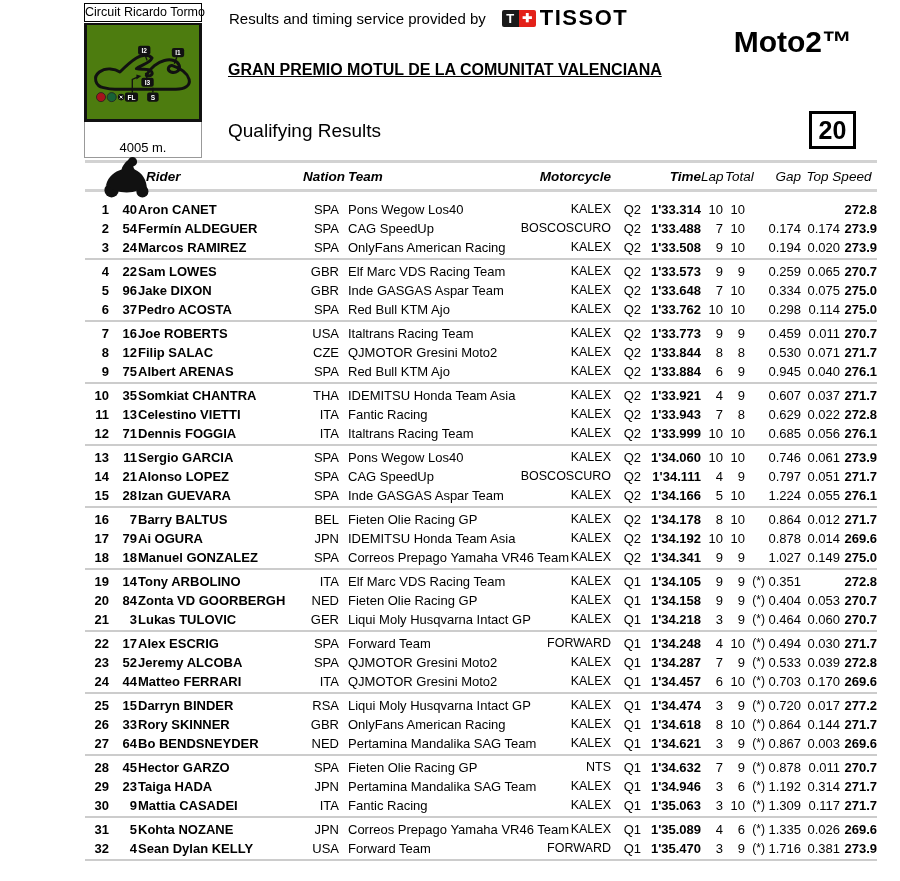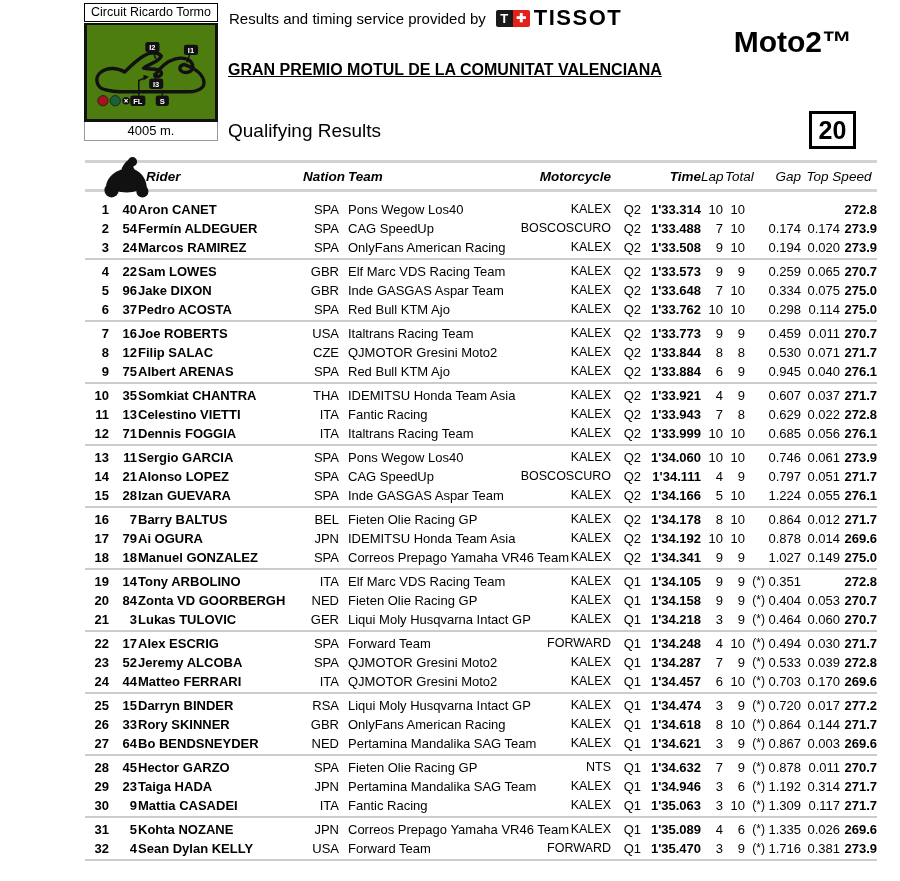--- a/index.html
+++ b/index.html
@@ -1,28 +1,28 @@
 <!DOCTYPE html>
 <html><head>
 <meta charset="utf-8">
 <style>
   html,body{margin:0;padding:0;background:#fff;}
   body{width:900px;height:881px;font-family:"Liberation Sans",sans-serif;color:#000;position:relative;overflow:hidden;}
 
   .page{position:relative;width:900px;height:881px;background:#fff;}
 
   
-  .circuit-block{position:absolute;left:84px;top:3px;width:134px;border-radius:8px;}
+  .circuit-block{position:absolute;left:84px;top:3px;width:118px;border-radius:8px;}
   .circuit-label{border:1px solid #000;background:#fff;font-size:12.5px;text-align:center;padding:1px 0 2px;white-space:nowrap;}
   .track-box{border:3px solid #111;border-top-width:2px;height:94px;background:#4d7c0f;position:relative;margin-top:1px;}
   .track-box svg{display:block;width:100%;height:100%;}
-  .track-length{border:1px solid #999;border-top:none;font-size:13px;text-align:center;padding:1px 0 2px;}
+  .track-length{border:1px solid #999;border-top:none;font-size:13px;text-align:center;padding:18px 0 2px;}
 
   
-  .service-line{position:absolute;left:229px;top:5px;display:flex;align-items:center;gap:10px;}
+  .service-line{position:absolute;left:229px;top:5px;display:flex;align-items:center;gap:16px;}
   .service-text{font-size:15px;}
   .tissot{display:flex;align-items:center;gap:0;}
   .tissot .sq{width:17px;height:17px;display:flex;align-items:center;justify-content:center;font-weight:bold;font-size:13px;line-height:1;}
   .tissot .sq-t{background:#1a1a1a;color:#fff;border-radius:2px 0 0 2px;}
   .tissot .sq-x{background:#e32119;color:#fff;border-radius:0 2px 2px 0;font-size:12px;}
   .tissot .word{font-weight:bold;font-size:22px;letter-spacing:1.5px;margin-left:4px;}
 
   .class-title{position:absolute;top:25px;right:48px;font-size:30px;font-weight:bold;letter-spacing:0;}
   .event-title{position:absolute;left:228px;top:61px;font-size:16px;font-weight:bold;white-space:nowrap;text-decoration:underline;}
   .session-title{position:absolute;left:228px;top:120px;font-size:19px;font-weight:normal;}

